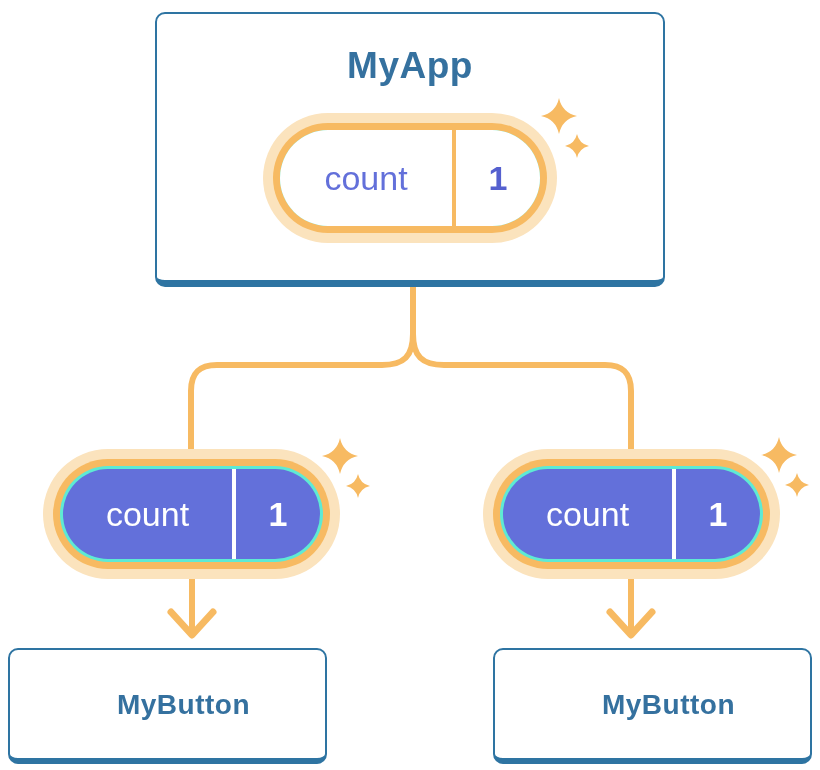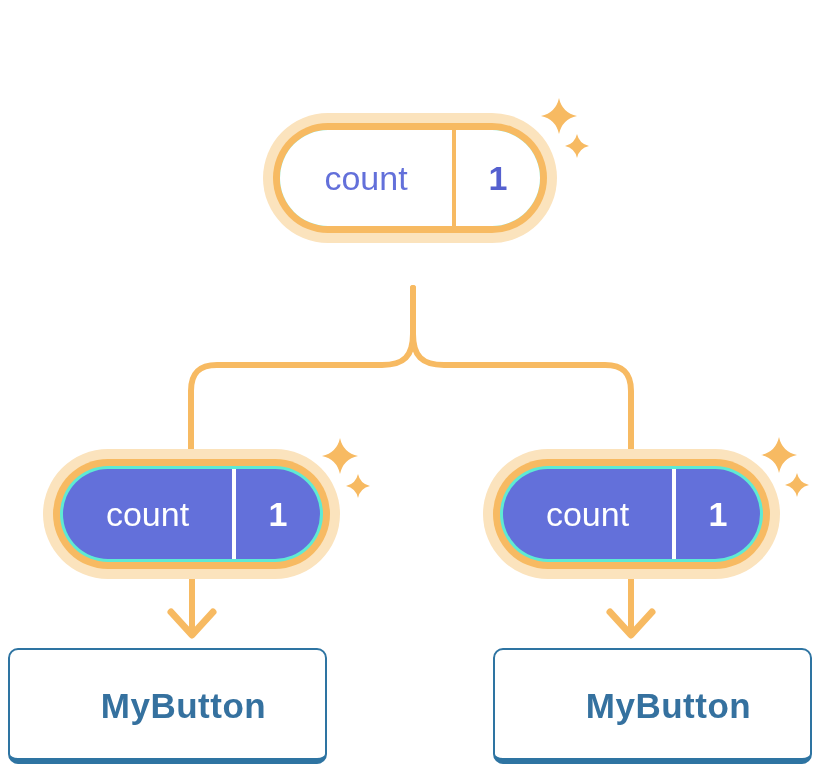--- a/index.html
+++ b/index.html
@@ -32,21 +32,21 @@
   }
   .card-root{left:155px;top:12px;width:510px;height:275px;}
   .card-title{
     position:absolute;left:0;width:100%;text-align:center;
     color:var(--blue_text);font-weight:700;letter-spacing:0.5px;
   }
   .card-root .card-title{top:31px;font-size:37px;}
   .card-leaf{width:319px;height:116px;border-bottom-width:6px;}
   .card-leaf-left{left:8px;top:648px;}
   .card-leaf-right{left:493px;top:648px;}
-  .card-leaf .card-title{top:50%;transform:translateY(-46%);font-size:35px;padding-left:32px;}
+  .card-leaf .card-title{top:50%;transform:translateY(-46%);font-size:28px;padding-left:32px;}
 
   .pill-glow{
     position:absolute;z-index:3;background:var(--orange_glow);
     border-radius:999px;padding:10px;
   }
   .pill-ring{background:var(--orange);border-radius:999px;height:100%;width:100%;padding:7px;}
   .pill-gap{background:#5eead4;border-radius:999px;height:100%;width:100%;}
   .pill-root .pill-gap{padding:0;}
   .pill-leaf .pill-gap{padding:3px;}
   .pill-core{
@@ -83,20 +83,23 @@
 
   <svg class="connector-svg" width="820" height="770" viewBox="0 0 820 770">
     <path class="trunk" d="M413 288 L413 334 C413 356 404 365 382 365 L217 365 C199 365 191 373 191 391 L191 452"></path>
     <path class="trunk" d="M413 288 L413 334 C413 356 422 365 444 365 L605 365 C623 365 631 373 631 391 L631 452"></path>
     <path class="arrowline" d="M192 577 L192 633"></path>
     <path class="arrowhead" d="M171 612 L192 635 L213 612"></path>
     <path class="arrowline" d="M631 577 L631 633"></path>
     <path class="arrowhead" d="M610 612 L631 635 L652 612"></path>
   </svg>
 
+  <div class="card card-root">
+    <div class="card-title">MyApp</div>
+  </div>
 
   <div class="pill-glow pill-root">
     <div class="pill-ring">
       <div class="pill-gap">
         <div class="pill-core">
           <div class="pill-cell pill-cell-label">count</div>
           <div class="pill-divider"></div>
           <div class="pill-cell pill-cell-value">1</div>
         </div>
       </div>

